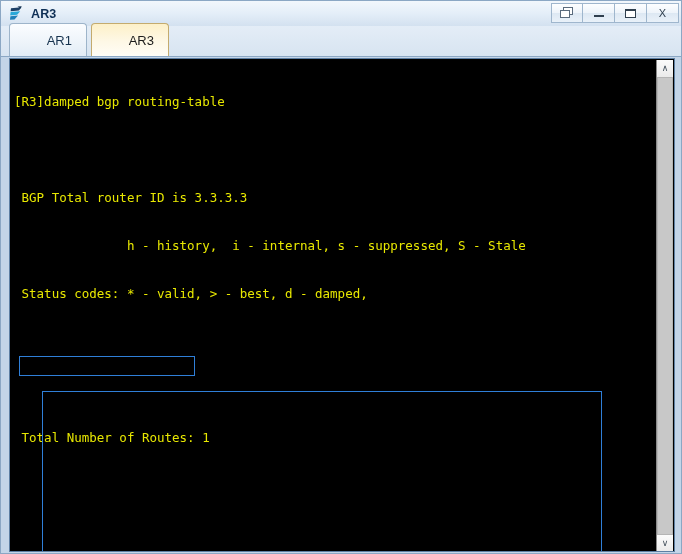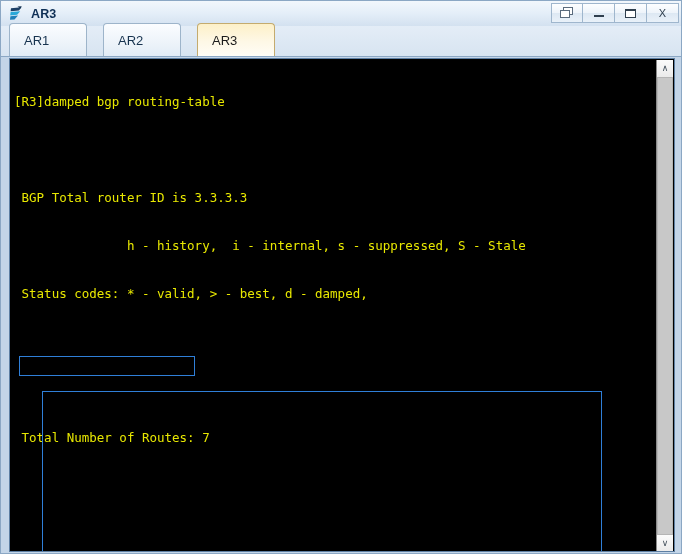--- a/index.html
+++ b/index.html
@@ -109,25 +109,25 @@
     height: 30px;
     display: flex;
     align-items: flex-end;
     padding-left: 8px;
     box-sizing: border-box;
     background: linear-gradient(to bottom, #e4edf7 0%, #d7e4f1 100%);
   }
   .tab {
     height: 26px;
     min-width: 78px;
-    margin-right: 16px;
+    margin-right: 4px;
     padding: 16px 14px;
     display: flex;
     align-items: center;
-    justify-content: flex-start;
+    justify-content: flex-end;
     font-size: 13px;
     color: #17334f;
     border: 1px solid #9db4ca;
     border-bottom: none;
     border-radius: 4px 4px 0 0;
     box-sizing: border-box;
     background: linear-gradient(to bottom, #fbfdff 0%, #eef4fa 55%, #e2ecf6 100%);
     white-space: nowrap;
   }
   .tab.active {
@@ -261,40 +261,37 @@
       <div class="tbtn">
         <span class="glyph">X</span>
       </div>
     </div>
   </div>
 
   <div class="tabstrip">
     <div class="tab">
       <span>AR1</span>
     </div>
-    <div class="tab">
-      <span>AR2</span>
-    </div>
     <div class="tab active">
       <span>AR3</span>
     </div>
   </div>
 
   <div class="term-outer">
     <div class="term-inner">
 
       <div class="term-text">
         <div class="line">[R3]damped bgp routing-table</div>
         <div class="blank"></div>
         <div class="line"> BGP Total router ID is 3.3.3.3</div>
         <div class="line">               h - history,  i - internal, s - suppressed, S - Stale</div>
         <div class="line"> Status codes: * - valid, &gt; - best, d - damped,</div>
         <div class="blank"></div>
         <div class="blank"></div>
-        <div class="line"> Total Number of Routes: 7</div>
+        <div class="line"> Total Number of Routes: 1</div>
         
         
         
         
         
         
         
         
         
         

